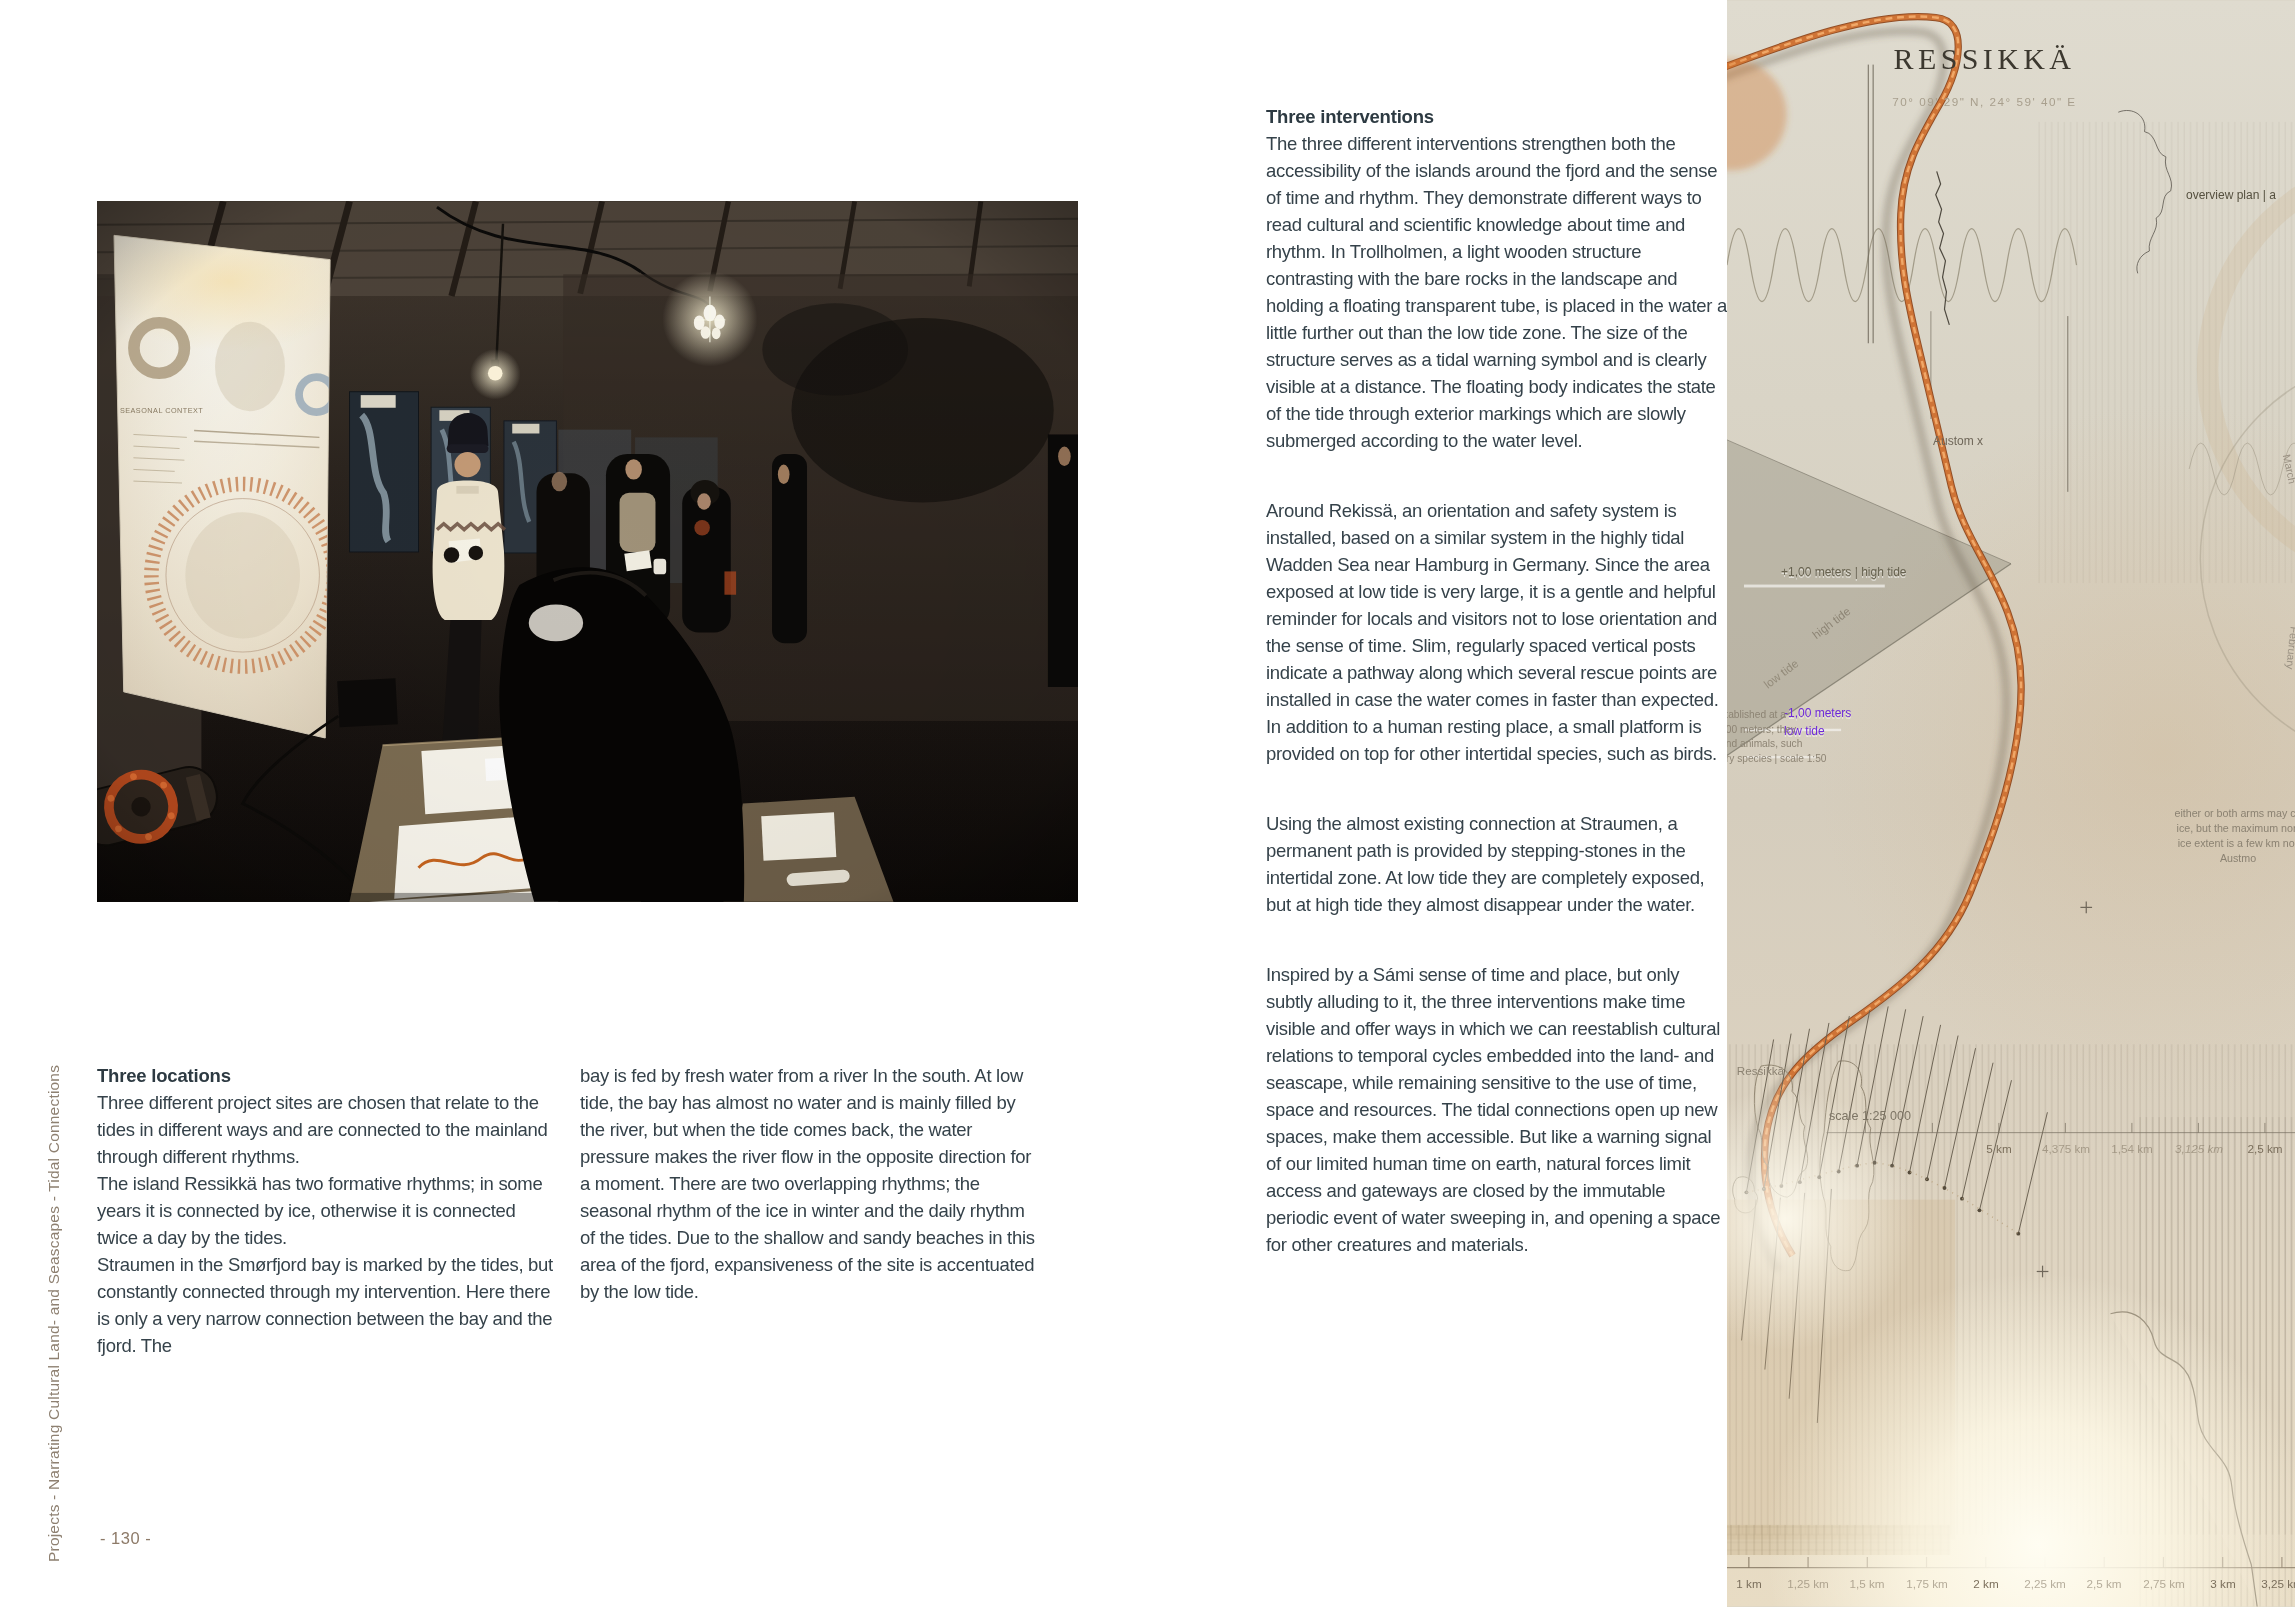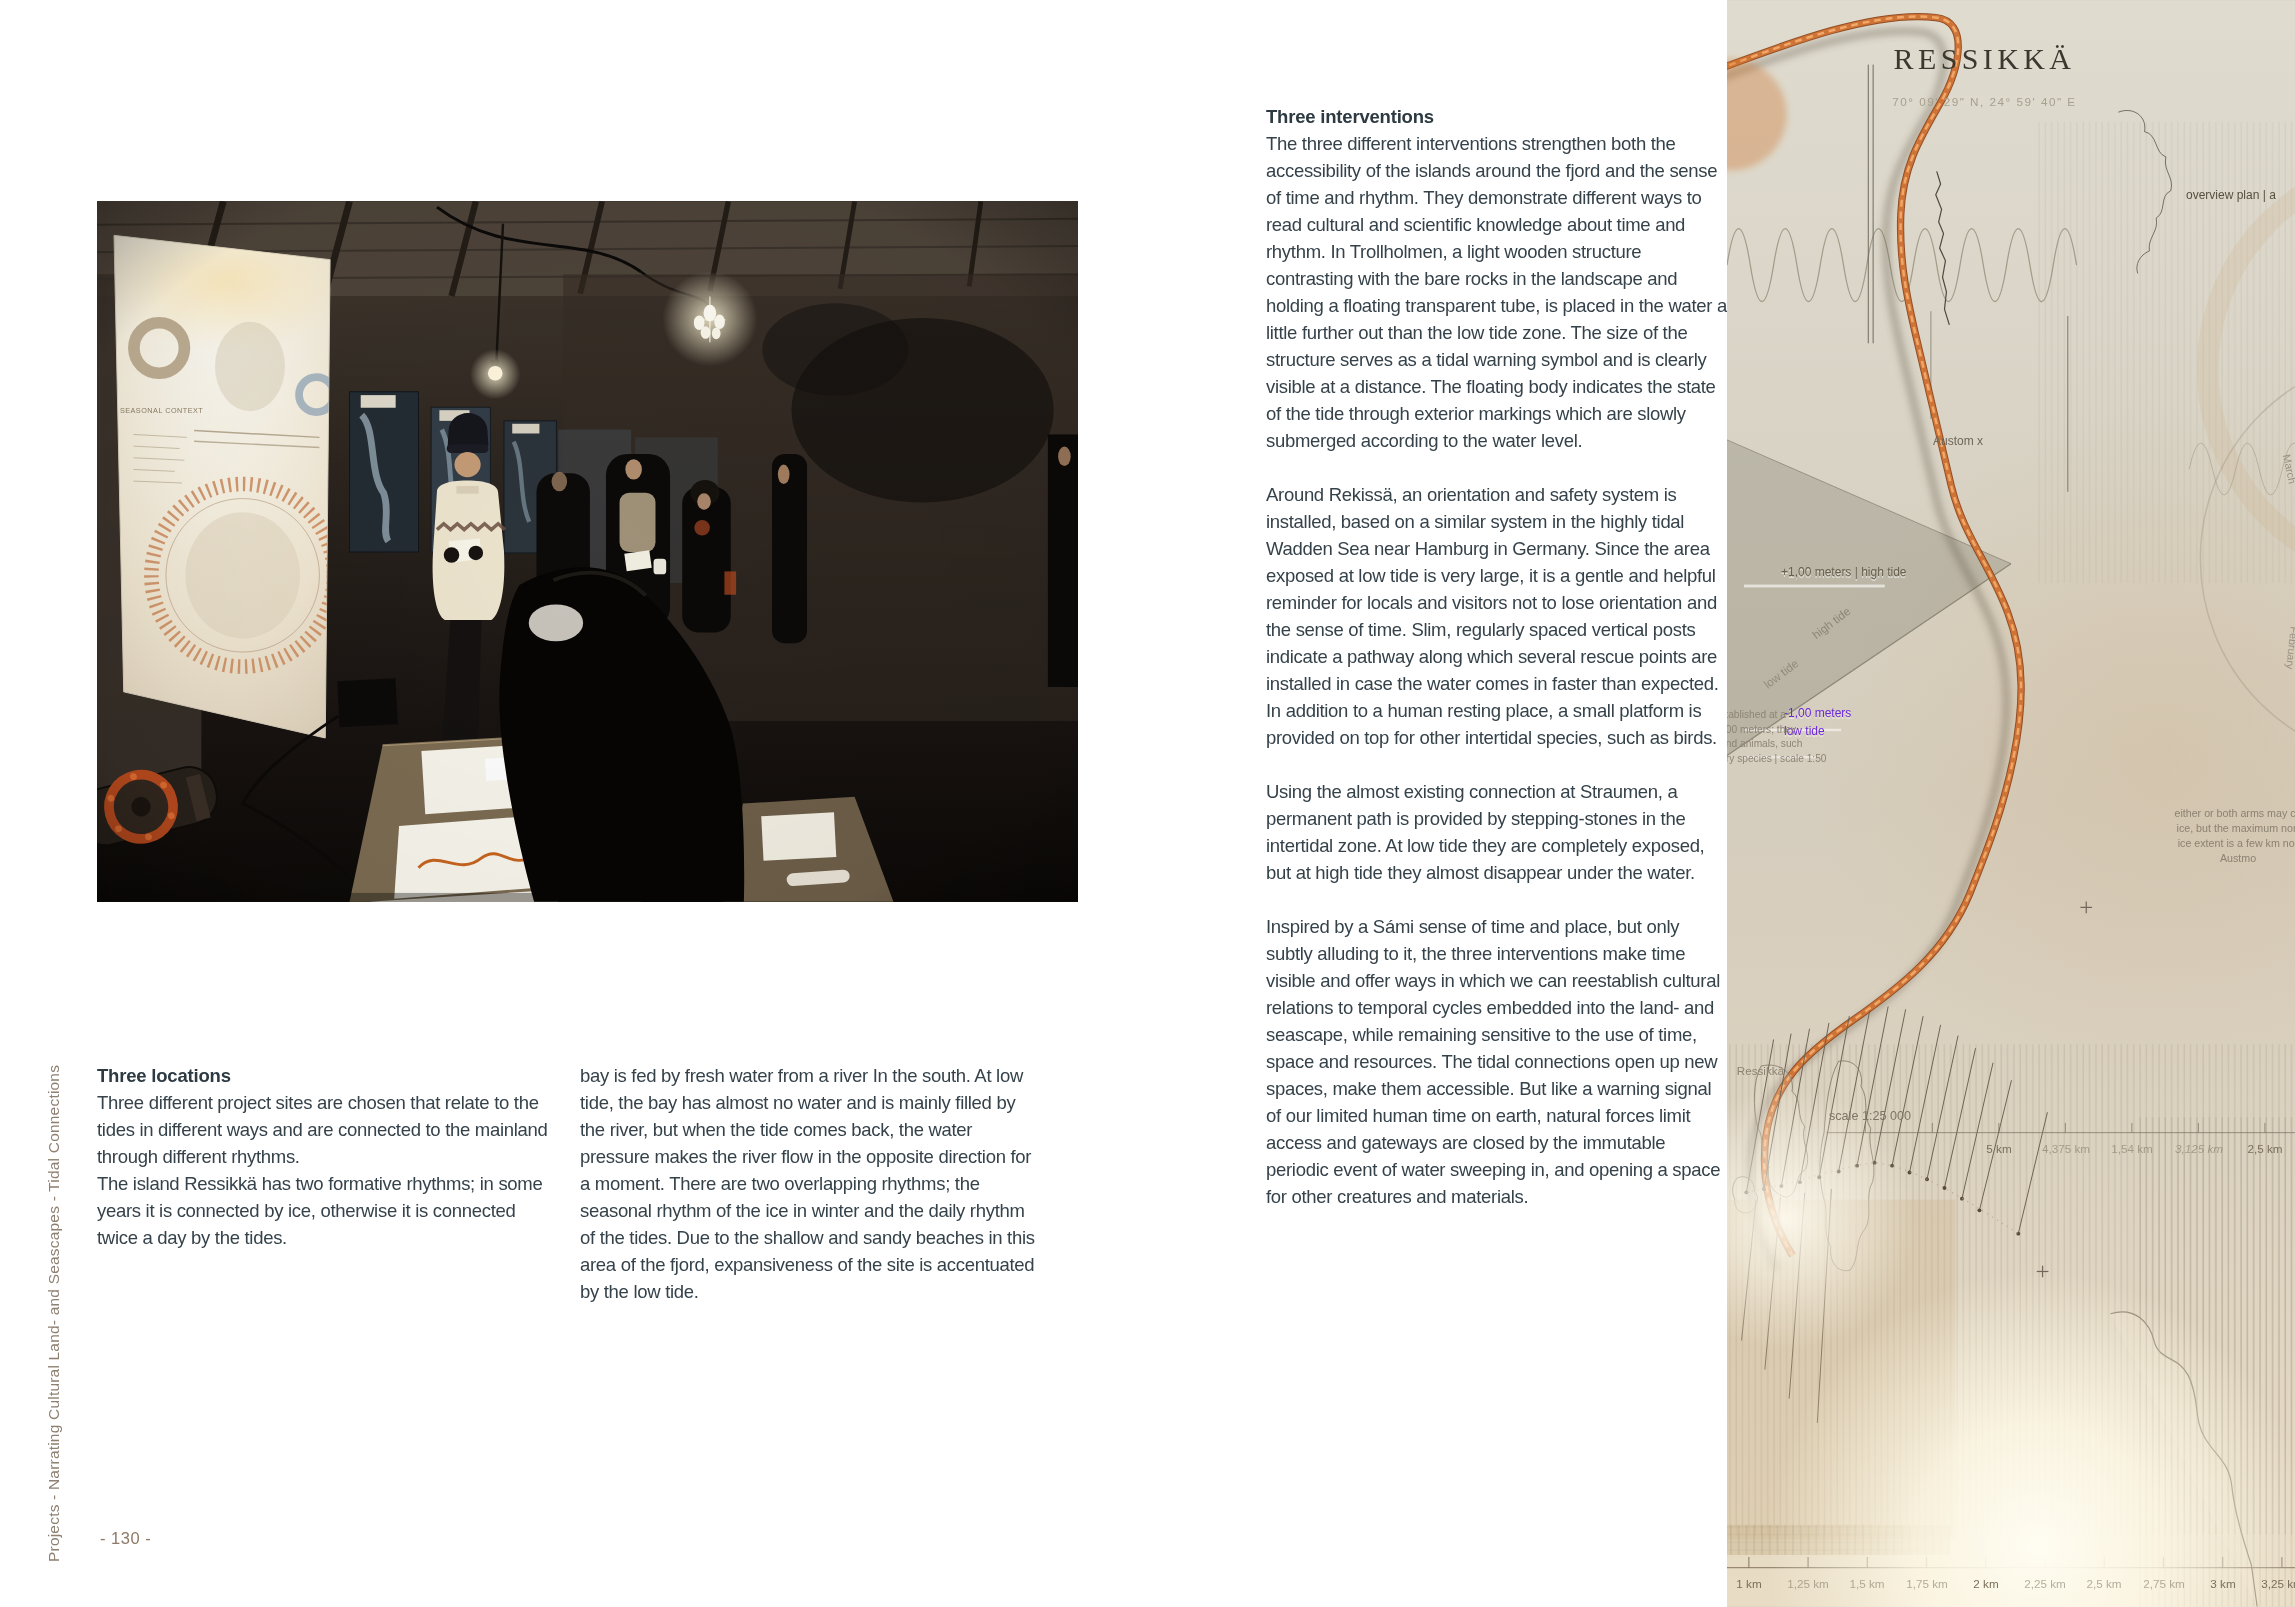--- a/index.html
+++ b/index.html
@@ -5,21 +5,21 @@
   html,body{margin:0;padding:0;background:#ffffff;}
   .page{position:relative;width:2295px;height:1607px;background:#ffffff;overflow:hidden;
         font-family:"Liberation Sans",sans-serif;color:#35424a;}
   
   .sidebar-caption{position:absolute;left:45px;top:1562px;transform:rotate(-90deg);
         transform-origin:0 0;white-space:nowrap;font-size:15.5px;letter-spacing:0.2px;color:#8e8071;}
   
   .col{position:absolute;width:462px;font-size:18.5px;line-height:27px;letter-spacing:-0.3px;color:#35424a;}
   .col h3{margin:0;font-size:18.5px;line-height:27px;font-weight:700;color:#2d3a42;letter-spacing:-0.2px;}
   .col p{margin:0;}
-  .col p.gap{margin-top:27px;}
+  .col p.gap{margin-top:43px;}
   .col1{left:97px;top:1062px;}
   .col2{left:580px;top:1062px;}
   .col3{left:1266px;top:103px;}
   .pagenum{position:absolute;left:100px;top:1529px;font-size:16.5px;color:#8d7a68;letter-spacing:0.5px;}
   
   .photo{position:absolute;left:97px;top:201px;width:981px;height:701px;margin:0;overflow:hidden;background:#120e0b;}
   .photo svg{display:block;}
   
   .map-panel{position:absolute;left:1727px;top:0;width:568px;height:1607px;overflow:hidden;background:#d9d4c6;}
   .map-panel .lbl{position:absolute;white-space:nowrap;}
@@ -235,20 +235,21 @@
       </g>
 
       <rect x="0" y="0" width="2020" height="1442" fill="url(#vign)"></rect>
     </svg>
   </figure>
 
   <section class="col col1">
     <h3>Three locations</h3>
     <p>Three different project sites are chosen that relate to the tides in different ways and are connected to the mainland through different rhythms.</p>
     <p>The island Ressikkä has two formative rhythms; in some years it is connected by ice, otherwise it is connected twice a day by the tides.</p>
+    <p>Straumen in the Smørfjord bay is marked by the tides, but constantly connected through my intervention. Here there is only a very narrow connection between the bay and the fjord. The</p>
   </section>
 
   <div class="pagenum">- 130 -</div>
 
   <section class="col col2">
     <p>bay is fed by fresh water from a river In the south. At low tide, the bay has almost no water and is mainly filled by the river, but when the tide comes back, the water pressure makes the river flow in the opposite direction for a moment. There are two overlapping rhythms; the seasonal rhythm of the ice in winter and the daily rhythm of the tides. Due to the shallow and sandy beaches in this area of the fjord, expansiveness of the site is accentuated by the low tide.</p>
   </section>
 
   <section class="col col3">
     <h3>Three interventions</h3>

